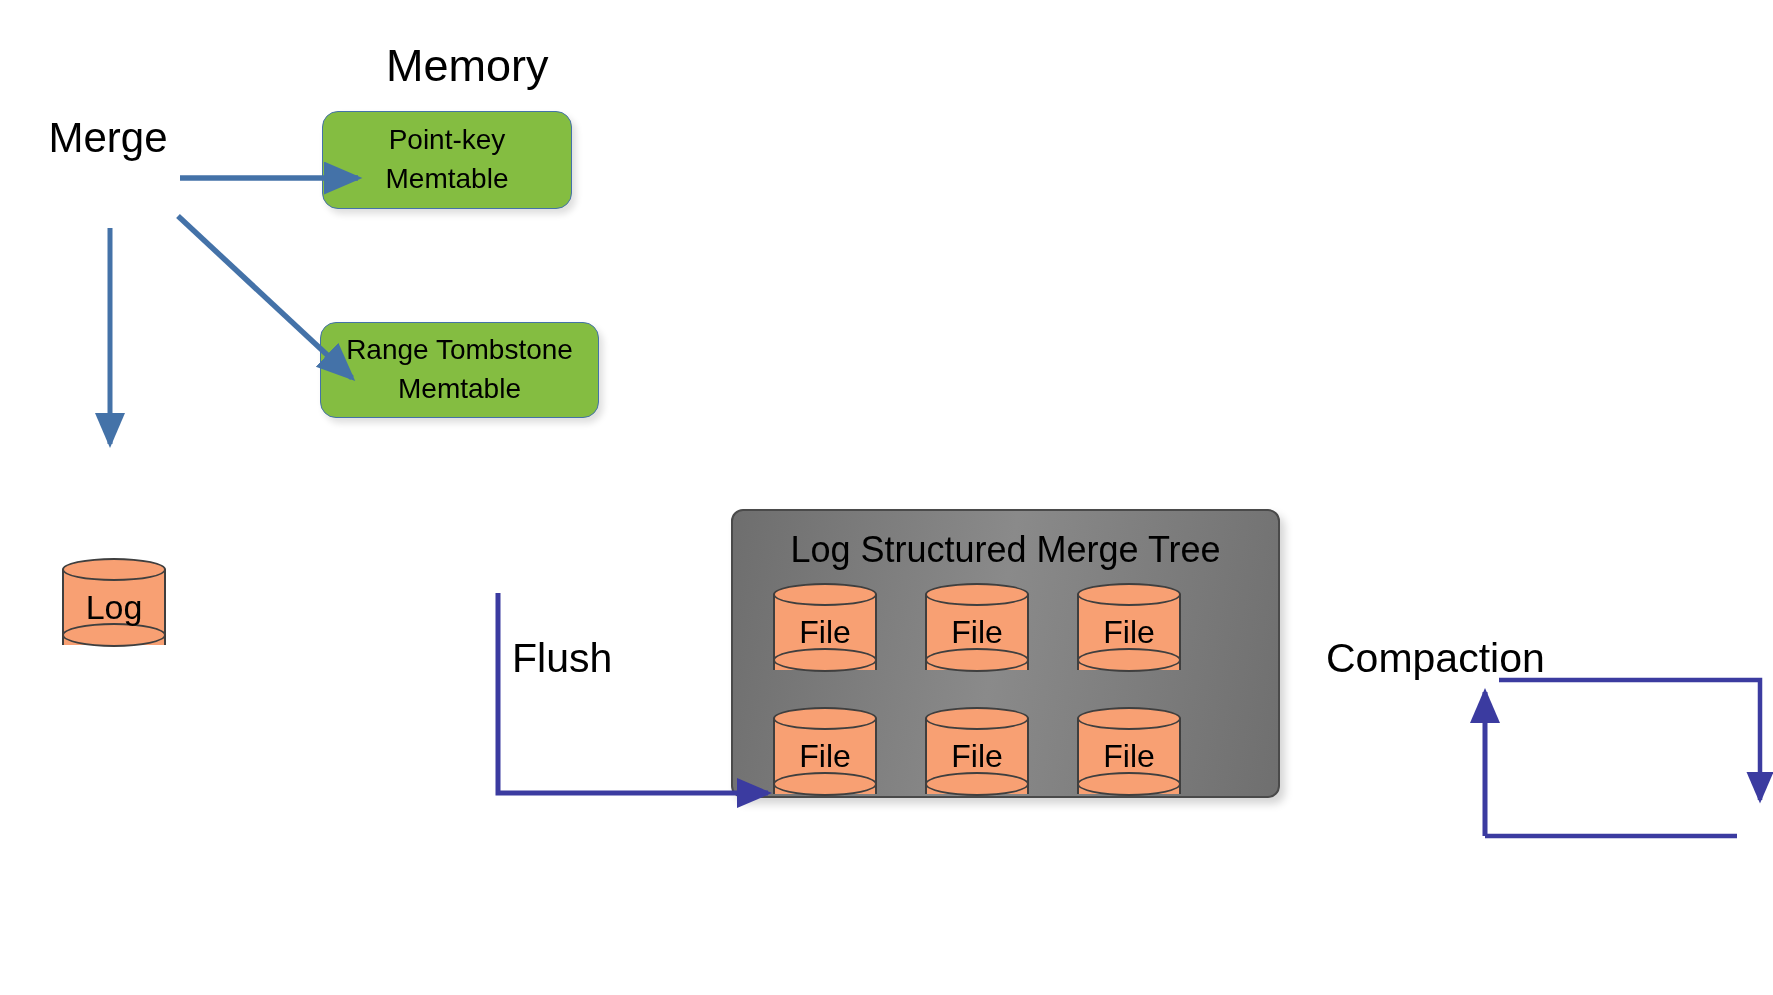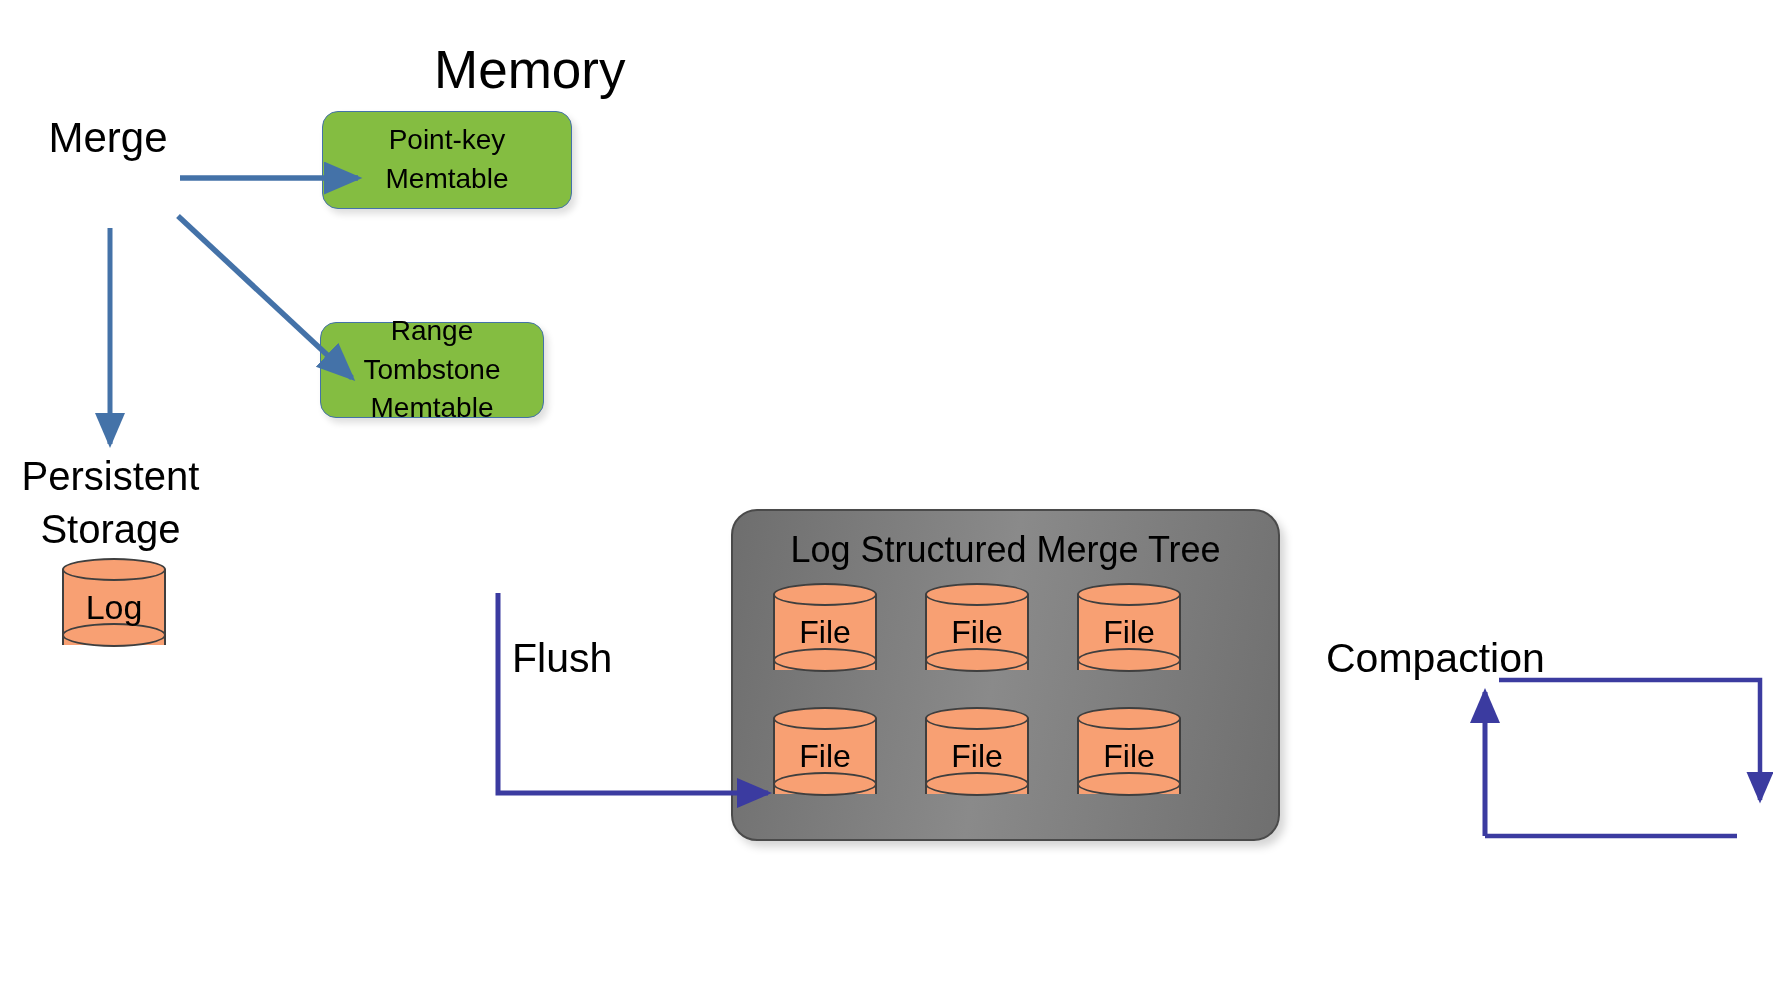--- a/index.html
+++ b/index.html
@@ -18,23 +18,23 @@
   }
   .lbl {
     position: absolute;
     color: #000000;
     font-family: "Liberation Sans", sans-serif;
     font-weight: 400;
     white-space: nowrap;
     line-height: 1.15;
   }
   #memory-label {
-    left: 434px;
+    left: 386px;
     top: 40px;
-    font-size: 53px;
+    font-size: 45px;
     text-align: right;
   }
   #write-request-label {
     left: 8px;
     top: 110px;
     font-size: 42px;
     text-align: center;
     width: 200px;
     line-height: 1.32;
   }
@@ -76,34 +76,34 @@
   }
   #memtable-pointkey {
     left: 322px;
     top: 111px;
     width: 250px;
     height: 98px;
   }
   #memtable-rangetombstone {
     left: 320px;
     top: 322px;
-    width: 224px;
+    width: 279px;
     height: 96px;
   }
 
   
   #lsm-box {
     position: absolute;
     left: 731px;
     top: 509px;
     width: 549px;
-    height: 332px;
+    height: 289px;
     background: linear-gradient(100deg, #6e6e6e 0%, #8a8a8a 48%, #6f6f6f 100%);
     border: 2px solid #4a4a4a;
-    border-radius: 26px;
+    border-radius: 12px;
     box-sizing: border-box;
     box-shadow: 5px 6px 8px rgba(0,0,0,0.17);
   }
   #lsm-title {
     position: absolute;
     left: 0;
     top: 18px;
     width: 100%;
     text-align: center;
     font-size: 36px;
@@ -201,24 +201,20 @@
 <body>
 
 <div id="stage">
 
   <div class="lbl" id="memory-label">Memory</div>
 
   <div class="lbl" id="write-request-label">
     <span>Merge</span><br>
   </div>
 
-  <div class="lbl" id="persistent-storage-label">
-    <span>Persistent</span><br>
-    <span>Storage</span>
-  </div>
 
   <div class="lbl" id="flush-label">Flush</div>
 
   <div class="lbl" id="compaction-label">Compaction</div>
 
   <div class="memtable" id="memtable-pointkey">
     <span>
       <span>Point-key</span><br>
       <span>Memtable</span>
     </span>

